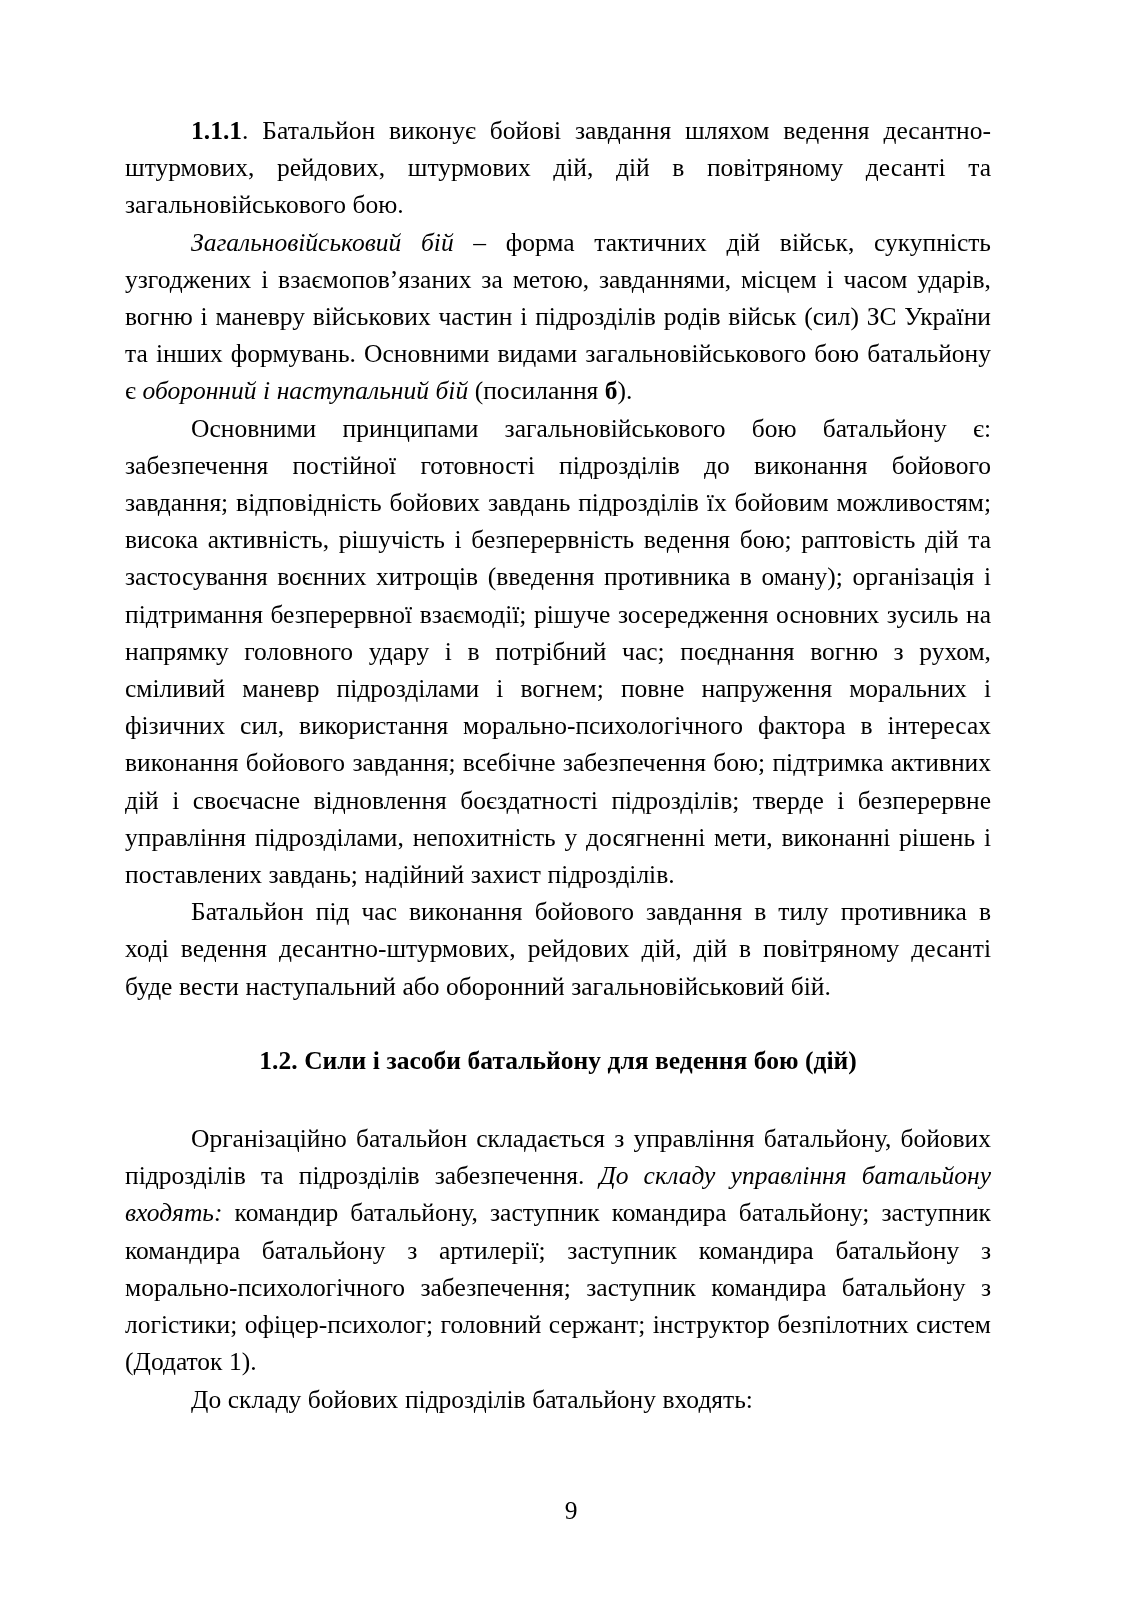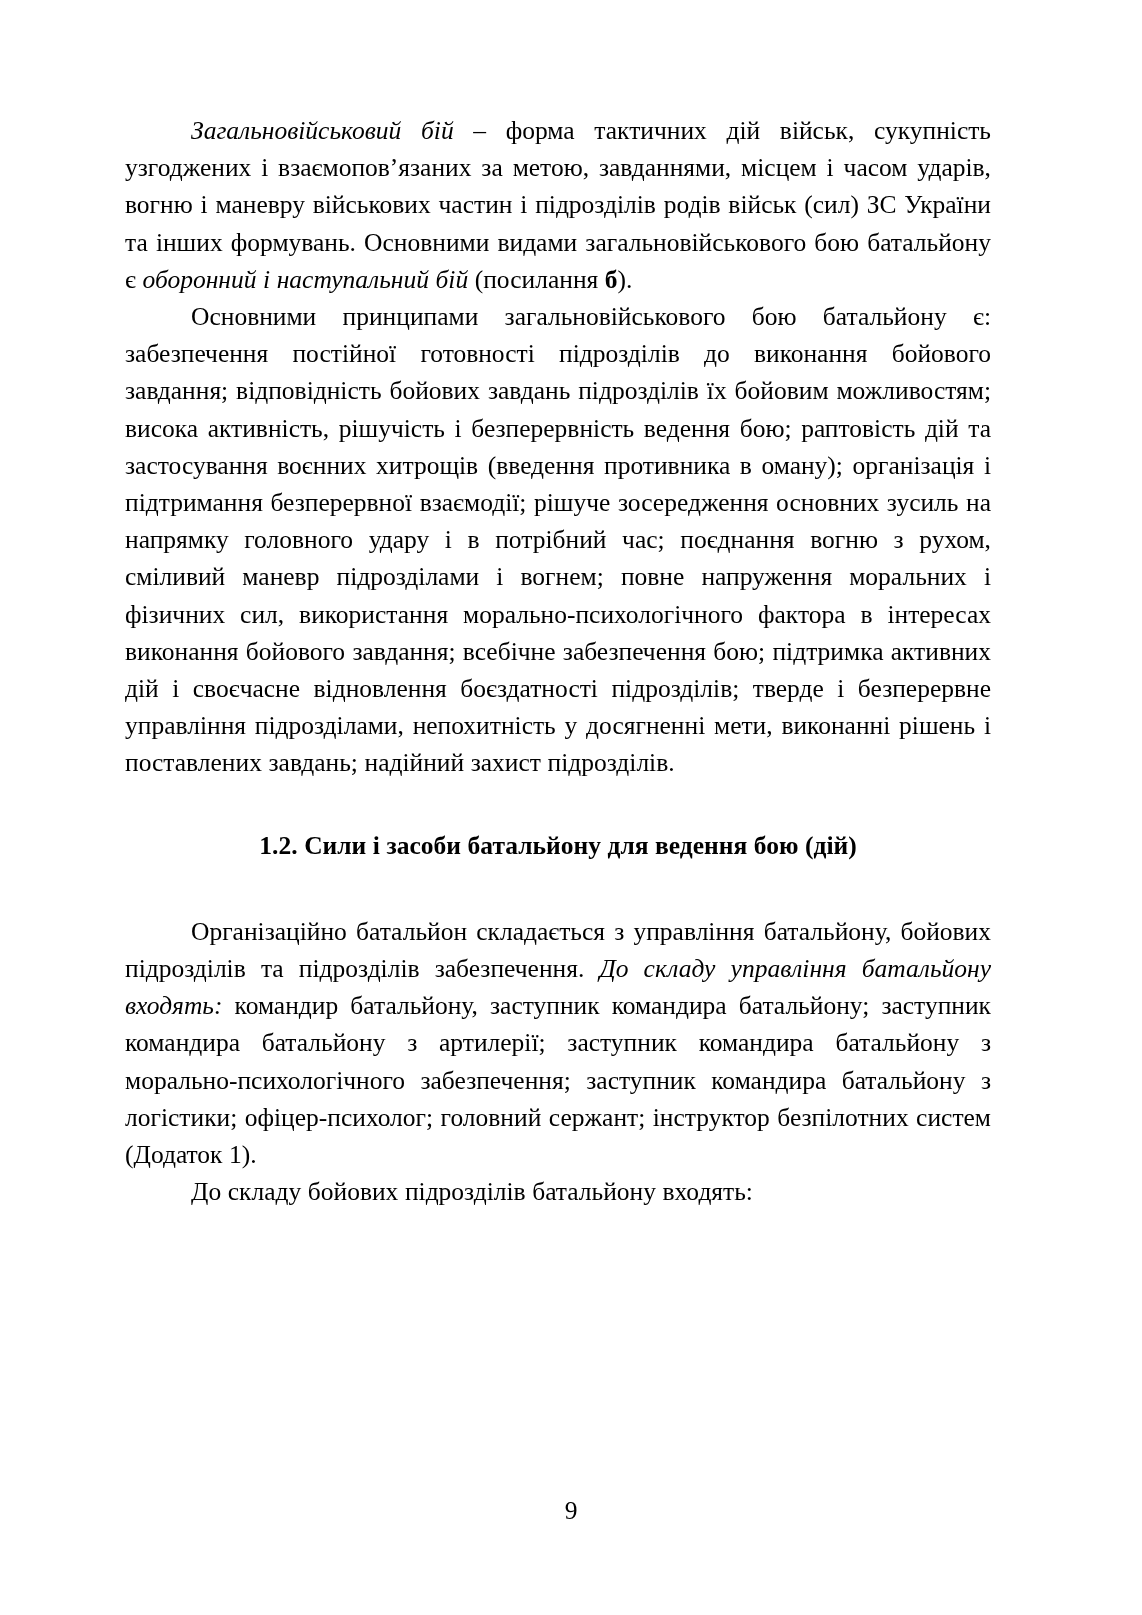--- a/index.html
+++ b/index.html
@@ -40,21 +40,21 @@
   p.indent {
     text-indent: 66px;
   }
   p.last-line-left {
     text-align-last: left;
   }
   .bold { font-weight: bold; }
   .ital { font-style: italic; margin-top: 32px; }
 
   .section-heading {
-    margin: 8px;
+    margin: 0;
     font-size: 25.5px;
     line-height: 37.2px;
     font-weight: bold;
     text-align: center;
     text-indent: 0;
   }
   .spacer-before-heading { height: 37px; }
   .spacer-after-heading  { height: 41px; }
 
   .list-block p {
@@ -75,26 +75,28 @@
     color: #000000;
   }
 </style>
 </head>
 <body>
 
 <div class="page">
 
   <div class="text-column">
 
+    <p class="indent"><span class="bold">1.1.1</span><span>. Батальйон виконує бойові завдання шляхом ведення десантно-штурмових, рейдових, штурмових дій, дій в повітряному десанті та загальновійськового бою.</span></p>
 
 
     <p class="indent"><span class="ital">Загальновійськовий бій</span><span> – форма тактичних дій військ, сукупність узгоджених і взаємопов’язаних за метою, завданнями, місцем і часом ударів, вогню і маневру військових частин і підрозділів родів військ (сил) ЗС України та інших формувань. Основними видами загальновійськового бою батальйону є </span><span class="ital">оборонний і наступальний бій</span><span> (посилання </span><span class="bold">б</span><span>).</span></p>
 
     <p class="indent"><span>Основними принципами загальновійськового бою батальйону є: забезпечення постійної готовності підрозділів до виконання бойового завдання; відповідність бойових завдань підрозділів їх бойовим можливостям; висока активність, рішучість і безперервність ведення бою; раптовість дій та застосування воєнних хитрощів (введення противника в оману); організація і підтримання безперервної взаємодії; рішуче зосередження основних зусиль на напрямку головного удару і в потрібний час; поєднання вогню з рухом, сміливий маневр підрозділами і вогнем; повне напруження моральних і фізичних сил, використання морально-психологічного фактора в інтересах виконання бойового завдання; всебічне забезпечення бою; підтримка активних дій і своєчасне відновлення боєздатності підрозділів; тверде і безперервне управління підрозділами, непохитність у досягненні мети, виконанні рішень і поставлених завдань; надійний захист підрозділів.</span></p>
 
+    <p class="indent last-line-left"><span>Батальйон під час виконання бойового завдання в тилу противника в ході ведення десантно-штурмових, рейдових дій, дій в повітряному десанті буде вести наступальний або оборонний загальновійськовий бій.</span></p>
 
     <div class="spacer-before-heading"></div>
 
     <p class="section-heading">1.2. Сили і засоби батальйону для ведення бою (дій)</p>
 
     <div class="spacer-after-heading"></div>
 
 
     <p class="indent last-line-left"><span>Організаційно батальйон складається з управління батальйону, бойових підрозділів та підрозділів забезпечення. </span><span class="ital">До складу управління батальйону входять:</span><span> командир батальйону, заступник командира батальйону; заступник командира батальйону з артилерії; заступник командира батальйону з морально-психологічного забезпечення; заступник командира батальйону з логістики; офіцер-психолог; головний сержант; інструктор безпілотних систем (Додаток 1).</span></p>
 

